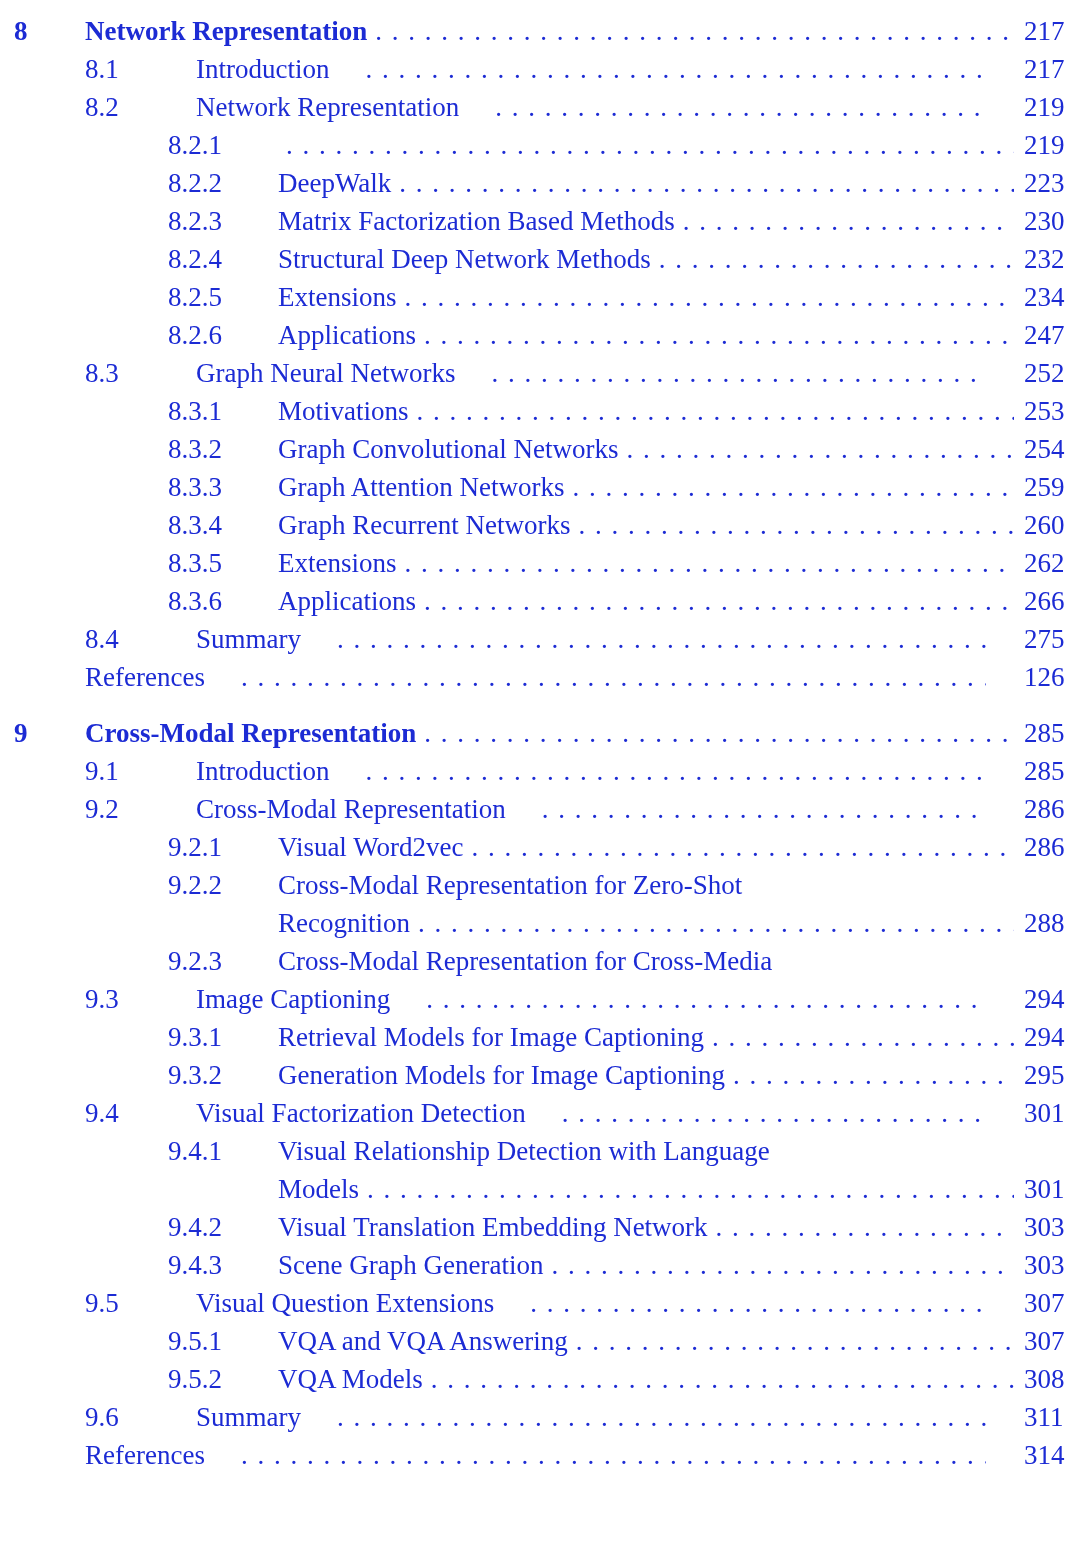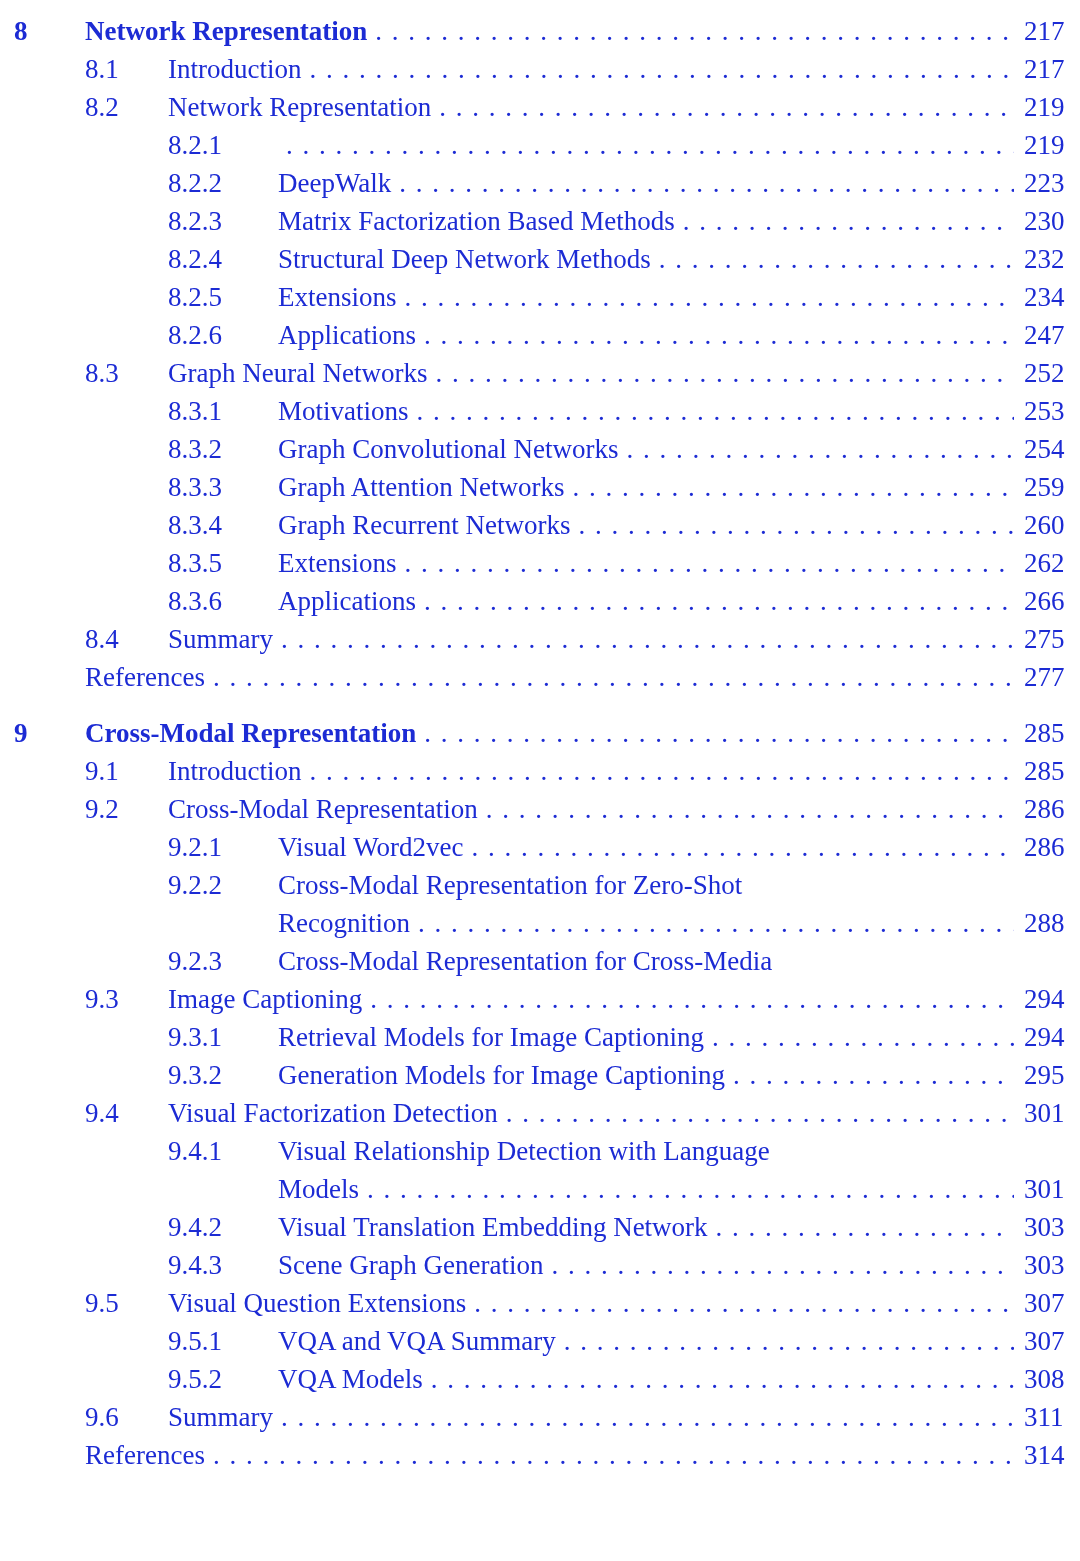--- a/index.html
+++ b/index.html
@@ -17,21 +17,21 @@
   }
   .toc{width:100%;}
   .row{
     display:flex;
     align-items:baseline;
     line-height:38px;
     white-space:nowrap;
   }
   
   .lvl0{padding-left:0;}
-  .lvl1{padding-left:71px;}
+  .lvl1{padding-left:71px;gap:28px;}
   .lvl2{padding-left:154px;}
   
   .lvl0 > .num{flex:0 0 71px;}
   .lvl1 > .num{flex:0 0 83px;}
   .lvl2 > .num{flex:0 0 110px;}
   
   .cont.lvl2{padding-left:264px;}
   .title{flex:0 0 auto;}
   .leader{
     flex:1 1 auto;
@@ -153,21 +153,21 @@
     </div>
     <div class="row lvl1">
       <span class="num">8.4</span>
       <span class="title">Summary</span>
       <span class="leader"></span>
       <span class="pagenum">275</span>
     </div>
     <div class="row lvl1">
       <span class="title">References</span>
       <span class="leader"></span>
-      <span class="pagenum">277</span>
+      <span class="pagenum">126</span>
     </div>
     <div class="row lvl0 bold chapter-gap">
       <span class="num">9</span>
       <span class="title">Cross-Modal Representation</span>
       <span class="leader"></span>
       <span class="pagenum">285</span>
     </div>
     <div class="row lvl1">
       <span class="num">9.1</span>
       <span class="title">Introduction</span>
@@ -245,21 +245,21 @@
       <span class="pagenum">303</span>
     </div>
     <div class="row lvl1">
       <span class="num">9.5</span>
       <span class="title">Visual Question Extensions</span>
       <span class="leader"></span>
       <span class="pagenum">307</span>
     </div>
     <div class="row lvl2">
       <span class="num">9.5.1</span>
-      <span class="title">VQA and VQA Summary</span>
+      <span class="title">VQA and VQA Answering</span>
       <span class="leader"></span>
       <span class="pagenum">307</span>
     </div>
     <div class="row lvl2">
       <span class="num">9.5.2</span>
       <span class="title">VQA Models</span>
       <span class="leader"></span>
       <span class="pagenum">308</span>
     </div>
     <div class="row lvl1">

